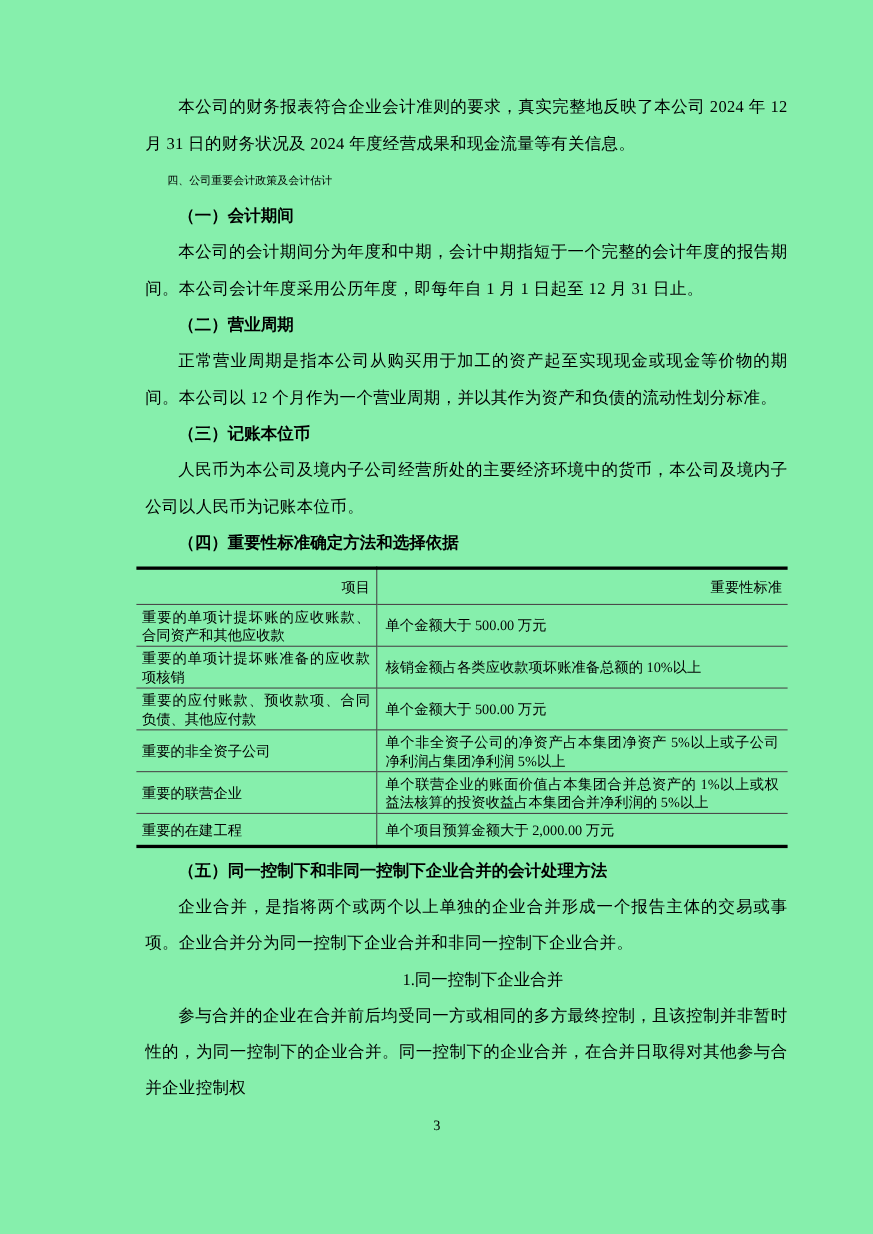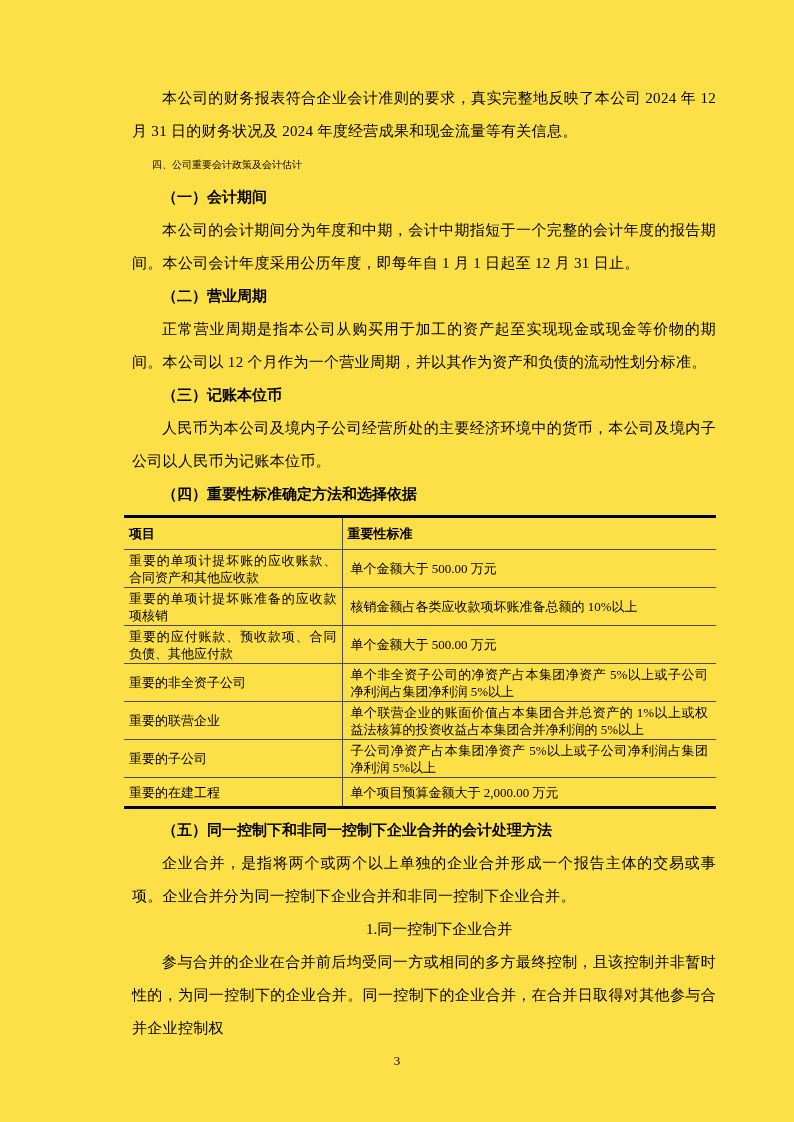--- a/index.html
+++ b/index.html
@@ -6,21 +6,21 @@
     margin: 0;
     padding: 0;
     background: #ffffff;
   }
   .page {
     position: relative;
     width: 794px;
     height: 1122px;
     box-sizing: border-box;
     margin: 0 auto;
-    background: #fde047;
+    background: #86efac;
     color: #000000;
     font-family: "Liberation Serif", "DejaVu Serif", serif;
     font-size: 15px;
     line-height: 33px;
     padding: 82px 78px 0 132px;
     overflow: hidden;
   }
   .para {
     margin: 0;
     text-align: justify;
@@ -53,22 +53,22 @@
     width: 592px;
     margin: 4px 0 5px -8px;
     border-top: 3px solid #000000;
     border-bottom: 3px solid #000000;
     font-size: 13px;
     line-height: 17px;
   }
   table.materiality col.c-item { width: 218px; }
   table.materiality col.c-standard { width: 374px; }
   table.materiality th {
-    font-weight: bold;
-    text-align: left;
+    font-weight: normal;
+    text-align: right;
     border-bottom: 1px solid #4a4a4a;
     padding: 2px 5px;
     height: 27px;
     vertical-align: middle;
   }
   table.materiality td {
     border-bottom: 1px solid #4a4a4a;
     vertical-align: middle;
     padding: 1px 8px;
     text-align: justify;
@@ -134,24 +134,20 @@
         <td>单个金额大于 500.00 万元</td>
       </tr>
       <tr class="row-double">
         <td class="item">重要的非全资子公司</td>
         <td>单个非全资子公司的净资产占本集团净资产 5%以上或子公司净利润占集团净利润 5%以上</td>
       </tr>
       <tr class="row-double">
         <td class="item">重要的联营企业</td>
         <td>单个联营企业的账面价值占本集团合并总资产的 1%以上或权益法核算的投资收益占本集团合并净利润的 5%以上</td>
       </tr>
-      <tr class="row-double">
-        <td class="item">重要的子公司</td>
-        <td>子公司净资产占本集团净资产 5%以上或子公司净利润占集团净利润 5%以上</td>
-      </tr>
       <tr class="row-single">
         <td class="item">重要的在建工程</td>
         <td>单个项目预算金额大于 2,000.00 万元</td>
       </tr>
     </tbody>
   </table>
 
   <h3 class="heading-2">（五）同一控制下和非同一控制下企业合并的会计处理方法</h3>
   <p class="para">企业合并，是指将两个或两个以上单独的企业合并形成一个报告主体的交易或事项。企业合并分为同一控制下企业合并和非同一控制下企业合并。</p>
   <p class="sub-item">1.同一控制下企业合并</p>

